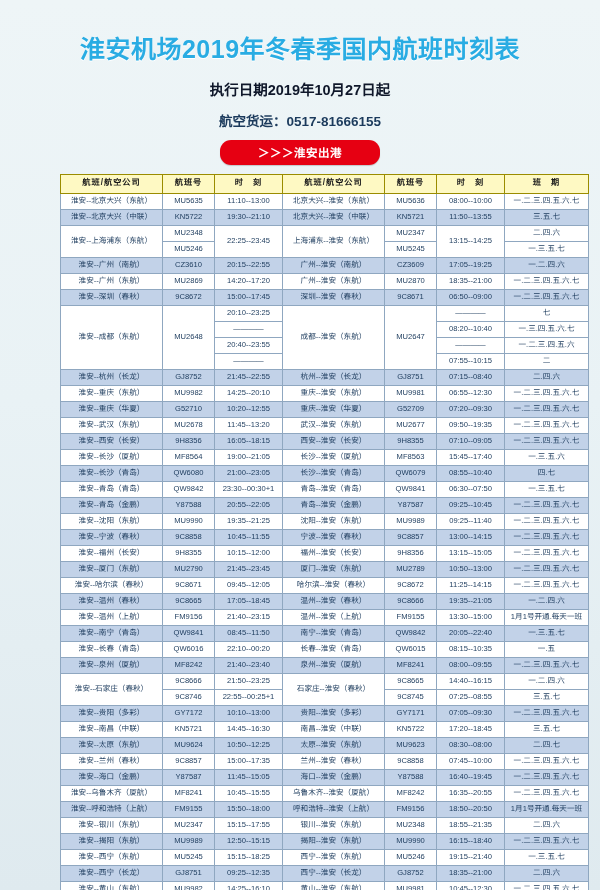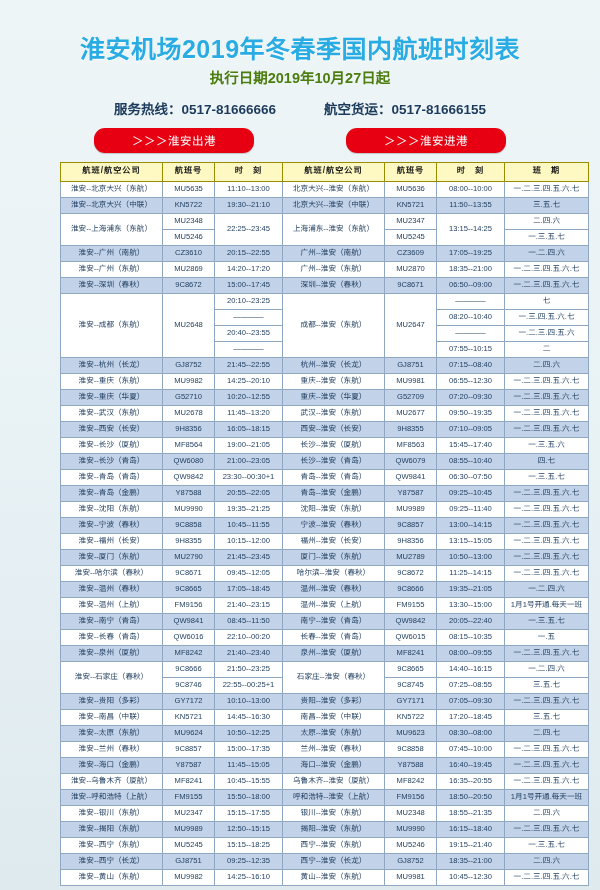--- a/index.html
+++ b/index.html
@@ -29,24 +29,24 @@
   }
   .main-title {
     font-size: 25px;
     font-weight: bold;
     color: #29ace3;
     letter-spacing: 0.5px;
     line-height: 1.1;
     text-shadow: 0 1px 0 #ffffff;
   }
   .sub-title {
-    margin-top: 2px;
+    margin-top: 14px;
     font-size: 14.5px;
     font-weight: bold;
-    color: #4d7c0f;
+    color: #0f172a;
   }
   .contact-row {
     margin-top: 11px;
     display: flex;
     justify-content: center;
     gap: 48px;
     font-size: 13.5px;
     font-weight: bold;
     color: #1b3a5c;
   }
@@ -56,21 +56,21 @@
   .pill-row {
     margin-top: 10px;
     display: flex;
     justify-content: center;
     gap: 92px;
   }
   .pill {
     background: #e60012;
     color: #ffffff;
     font-size: 11.5px;
-    font-weight: normal;
+    font-weight: bold;
     border-radius: 11px;
     padding: 4px 0 5px 0;
     width: 160px;
     text-align: center;
     letter-spacing: 0.5px;
     box-shadow: 0 1px 1px rgba(0,0,0,.18);
   }
 
   
   .table-wrap {
@@ -116,26 +116,24 @@
 </style>
 </head>
 <body>
 
 <div class="page">
 
   <div class="header">
     <div class="main-title">淮安机场2019年冬春季国内航班时刻表</div>
     <div class="sub-title">执行日期2019年10月27日起</div>
     <div class="contact-row">
-      <span class="contact-item">服务热线：0517-81666666</span>
       <span class="contact-item">航空货运：0517-81666155</span>
     </div>
     <div class="pill-row">
       <div class="pill">＞＞＞淮安出港</div>
-      <div class="pill">＞＞＞淮安进港</div>
     </div>
   </div>
 
   <div class="table-wrap">
     <table class="sched">
       <colgroup>
         <col class="c-route">
           <col class="c-no">
           <col class="c-time">
         <col class="c-route">

